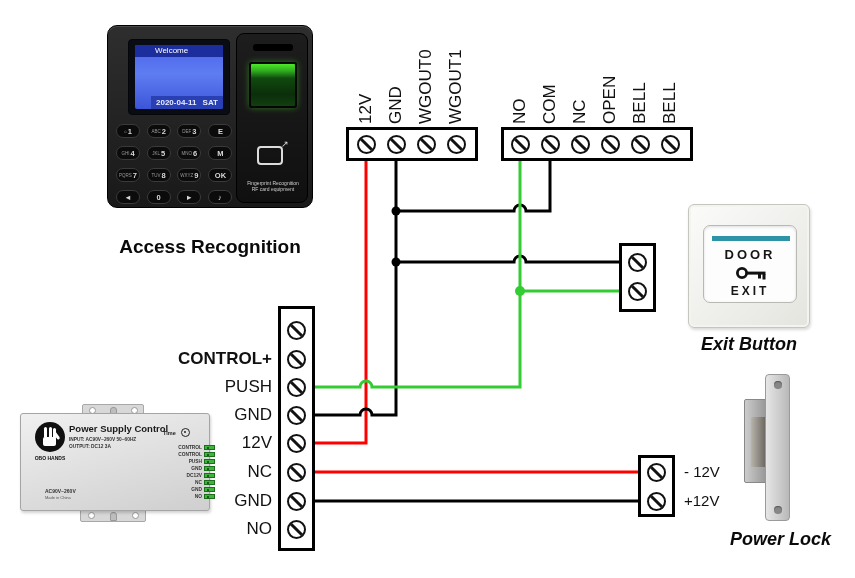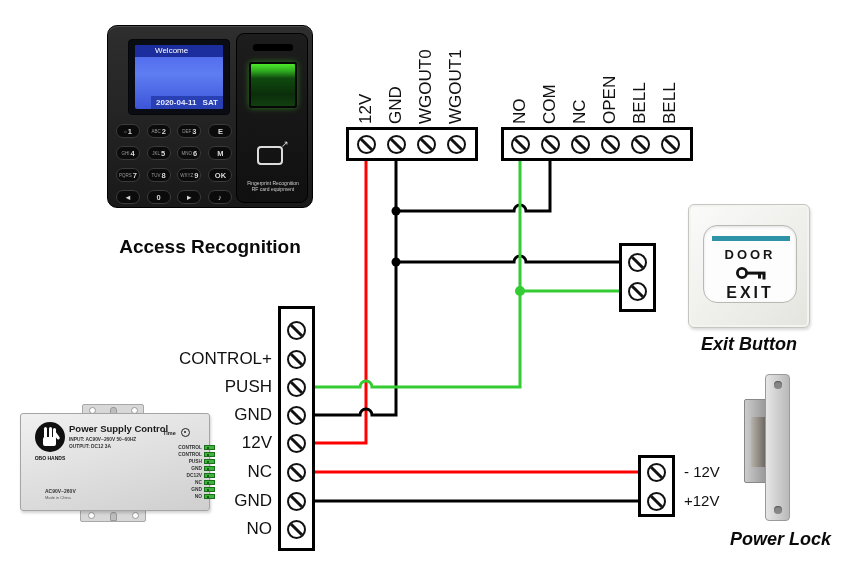--- a/index.html
+++ b/index.html
@@ -37,25 +37,25 @@
   .ac-rf{position:absolute;left:20px;top:112px;width:26px;height:19px;border:2px solid #dcdcdc;border-radius:4px;}
   .ac-rf-arrow{position:absolute;left:44px;top:105px;font-size:9px;color:#dcdcdc;}
   .ac-fpcap{position:absolute;left:0;top:146px;width:72px;text-align:center;font-size:5px;line-height:6px;color:#cfcfcf;}
 
   
   .cap{position:absolute;text-align:center;font-weight:bold;font-size:19px;color:#0a0a0a;z-index:3;}
   .cap.small{font-size:18px;font-style:italic;}
 
   
   .exit-dev{position:absolute;left:688px;top:204px;width:122px;height:124px;border-radius:6px;background:linear-gradient(135deg,#fbfbfa,#e4e4df);border:1px solid #c6c6c0;box-shadow:inset 0 0 0 2px #f3f3ef,1px 2px 3px rgba(0,0,0,.15);z-index:2;}
-  .exit-inner{position:absolute;left:14px;top:20px;width:94px;height:78px;background:#fdfdfd;border:1px solid #b9b9b4;border-radius:14px;box-shadow:inset 0 1px 3px rgba(0,0,0,.12);}
+  .exit-inner{position:absolute;left:14px;top:20px;width:94px;height:78px;background:#fdfdfd;border:1px solid #b9b9b4;border-radius:7px;box-shadow:inset 0 1px 3px rgba(0,0,0,.12);}
   .exit-stripe{position:absolute;left:8px;top:10px;width:78px;height:5px;}
   .exit-door{position:absolute;left:0;top:21px;width:100%;text-align:center;font-size:13px;font-weight:bold;letter-spacing:3px;color:#161616;}
   .exit-key{position:absolute;left:32px;top:39px;}
-  .exit-exit{position:absolute;left:0;top:58px;width:100%;text-align:center;font-size:16px;font-weight:bold;letter-spacing:3px;color:#161616;}
+  .exit-exit{position:absolute;left:0;top:58px;width:100%;text-align:center;font-size:12px;font-weight:bold;letter-spacing:3px;color:#161616;}
 
   
   .lock-plate{position:absolute;left:765px;top:374px;width:25px;height:147px;background:linear-gradient(90deg,#e6e6e6,#b9b9b9);border:1px solid #9a9a9a;border-radius:4px;z-index:2;}
   .lock-hole{position:absolute;left:8px;width:8px;height:8px;border-radius:50%;background:#868686;box-shadow:inset 0 1px 1px #555;}
   .lock-body{position:absolute;left:744px;top:399px;width:26px;height:84px;background:linear-gradient(90deg,#cccccc,#8f8f8f);border:1px solid #888;border-radius:2px;z-index:2;}
   .lock-latch{position:absolute;left:6px;top:17px;width:17px;height:50px;background:linear-gradient(90deg,#b8b3ab,#6e6a63);border-right:3px solid #e8e8e8;border-radius:1px;}
 
   
   .ps{position:absolute;left:18px;top:402px;width:200px;height:122px;z-index:2;}
   .ps-tab{position:absolute;background:#d8d8d8;border:1px solid #a8a8a8;border-radius:2px;}
@@ -204,21 +204,21 @@
   <div class="rlabel" style="left:662px;top:123px;"><span>BELL</span></div>
   <div class="tblock" style="left:501px;top:127px;width:192px;height:34px;">
     <span class="screw" style="left:6.5px;top:4.5px;"></span>
     <span class="screw" style="left:36.5px;top:4.5px;"></span>
     <span class="screw" style="left:66.5px;top:4.5px;"></span>
     <span class="screw" style="left:96.5px;top:4.5px;"></span>
     <span class="screw" style="left:126.5px;top:4.5px;"></span>
     <span class="screw" style="left:156.5px;top:4.5px;"></span>
   </div>
 
-  <div class="mlabel" style="top:349px;">CONTROL+</div>
+  <div class="mlabel" style="top:349px;font-weight:bold;">CONTROL+</div>
   <div class="mlabel" style="top:377px;">PUSH</div>
   <div class="mlabel" style="top:405px;">GND</div>
   <div class="mlabel" style="top:433px;">12V</div>
   <div class="mlabel" style="top:462px;">NC</div>
   <div class="mlabel" style="top:491px;">GND</div>
   <div class="mlabel" style="top:519px;">NO</div>
   <div class="tblock" style="left:278px;top:306px;width:37px;height:245px;">
     <span class="screw" style="left:6px;top:11.5px;"></span>
     <span class="screw" style="left:6px;top:40.5px;"></span>
     <span class="screw" style="left:6px;top:68.5px;"></span>

